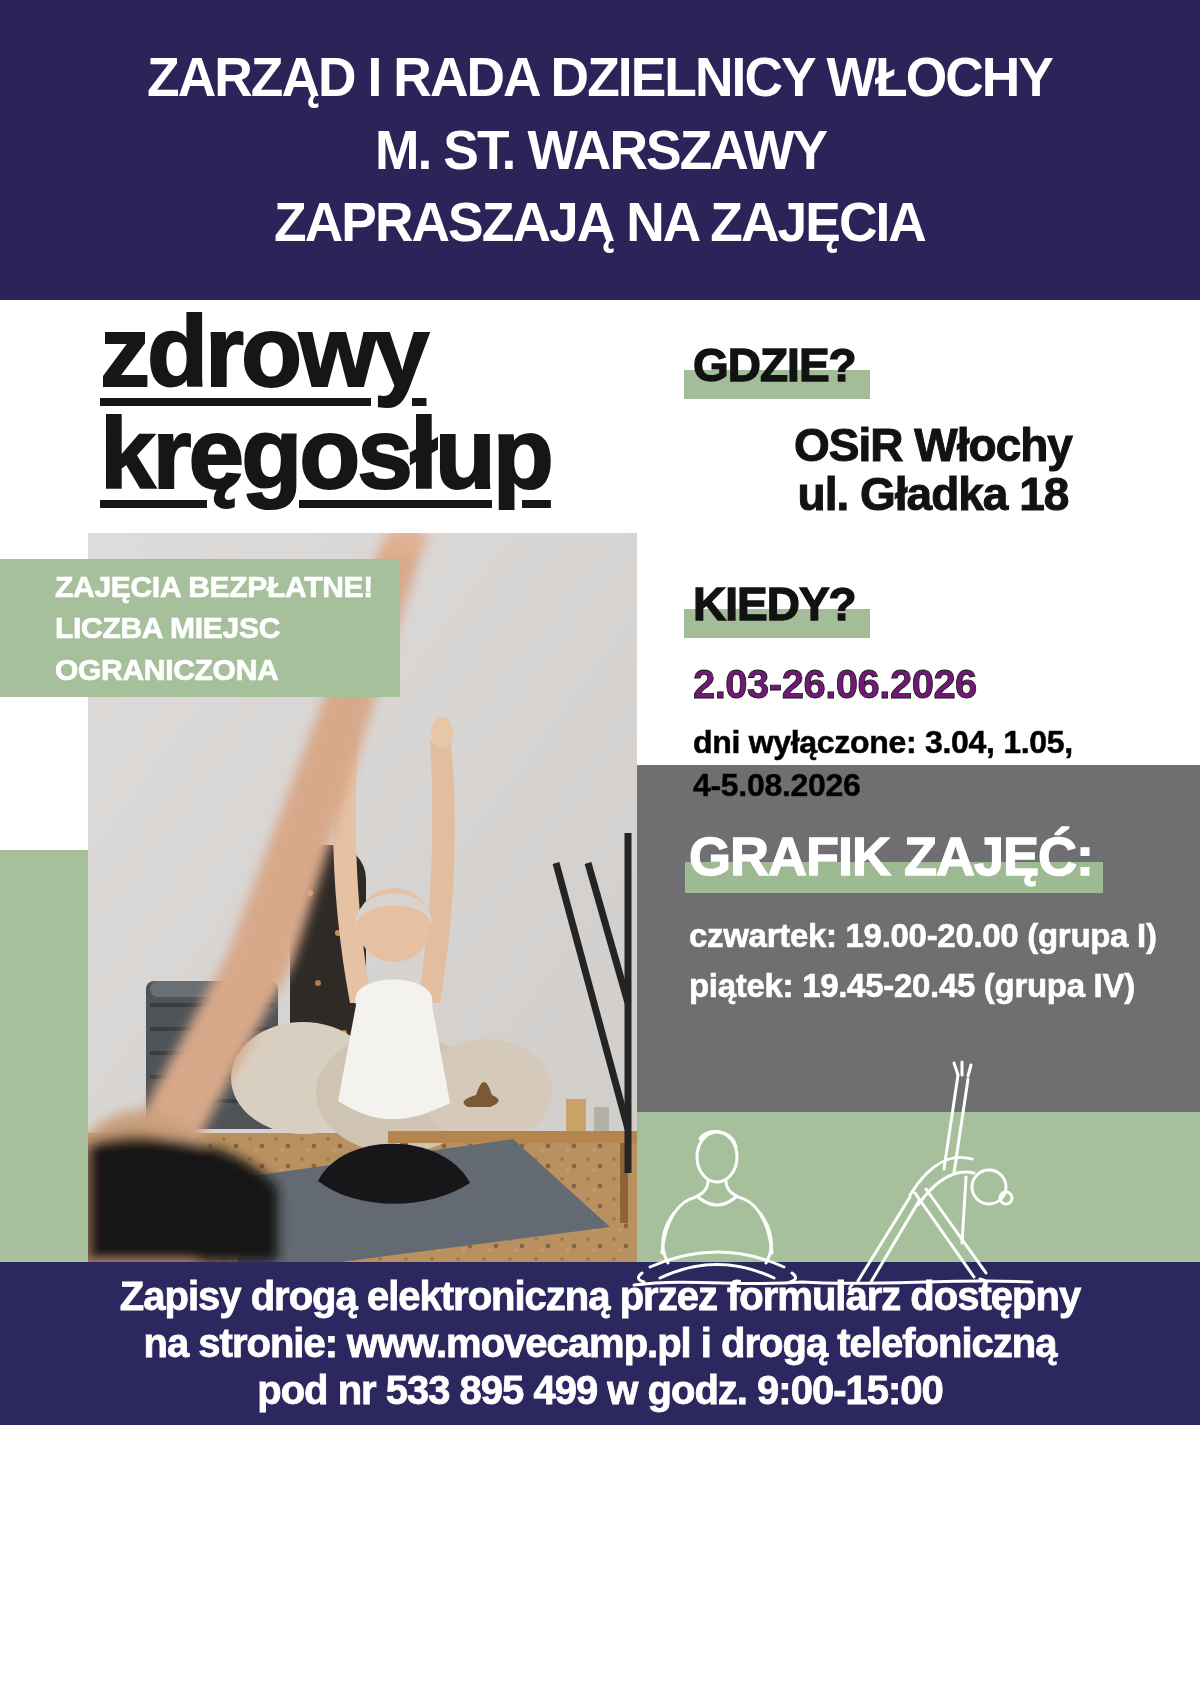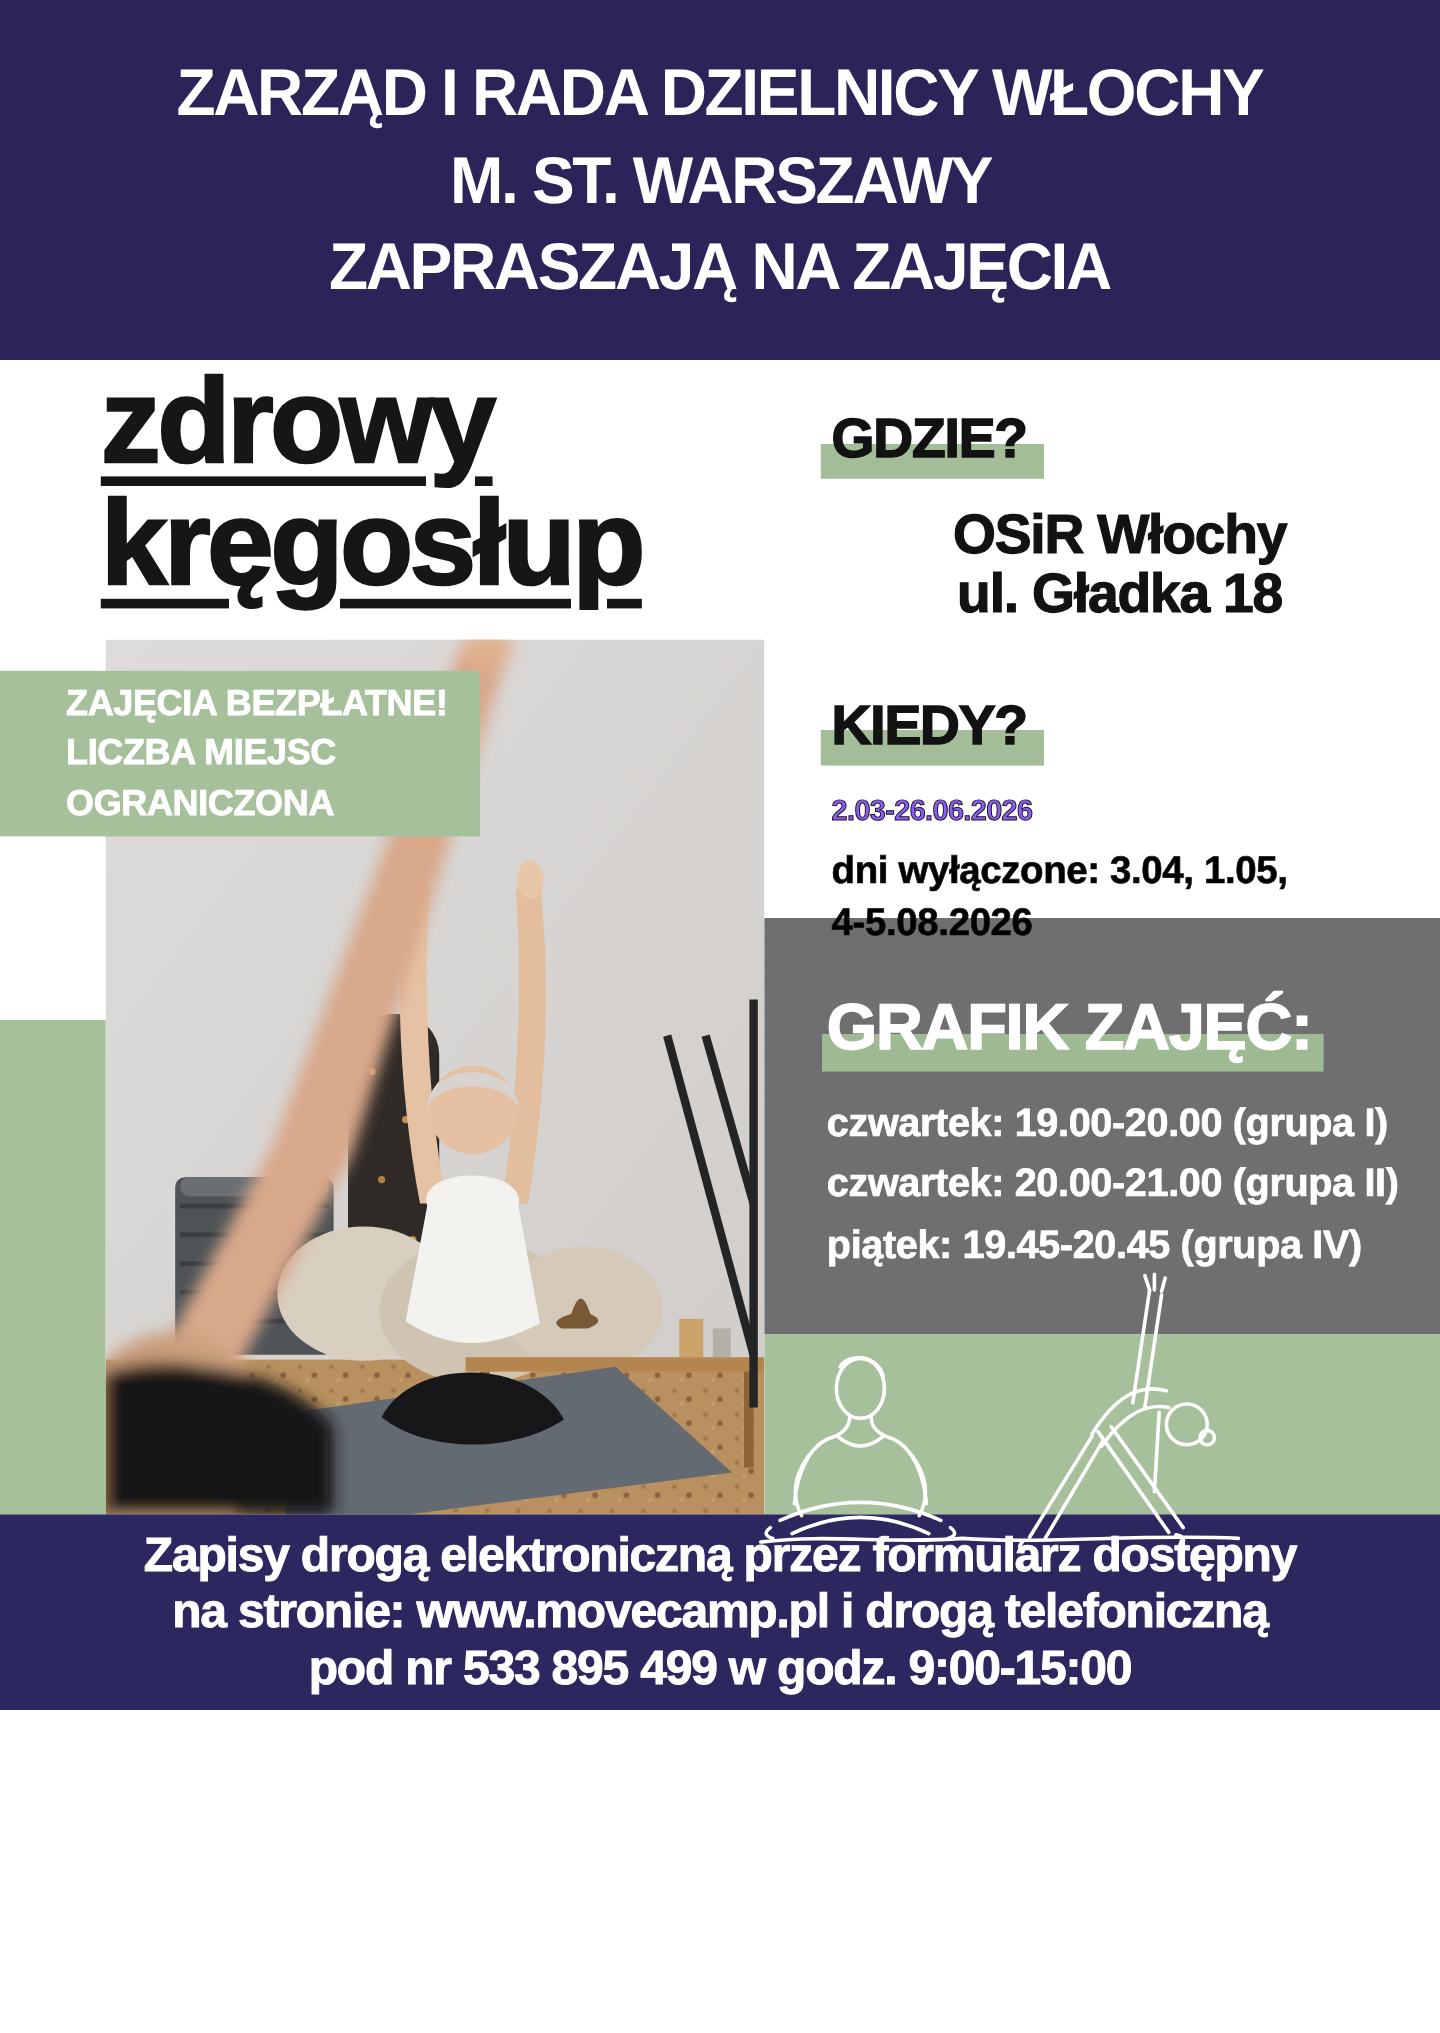--- a/index.html
+++ b/index.html
@@ -7,34 +7,34 @@
           font-family:"Liberation Sans",sans-serif;background:#ffffff;}
   .abs{position:absolute;}
 
   
   .header-band{left:0;top:0;width:1200px;height:300px;background:#2a2459;
                display:flex;flex-direction:column;justify-content:center;align-items:center;z-index:1;}
   .header-line{color:#ffffff;font-weight:800;font-size:55px;line-height:1.32;
                letter-spacing:-2px;transform:scaleX(.97);white-space:nowrap;}
 
   
-  .title-block{left:84px;top:300px;z-index:2;}
+  .title-block{left:100px;top:300px;z-index:2;}
   .title-line{font-size:100px;font-weight:900;color:#161616;letter-spacing:-3px;
               line-height:1.02;width:fit-content;text-decoration:underline;
               text-decoration-thickness:8px;text-underline-offset:12px;-webkit-text-stroke:2px #161616;}
 
   
   .right-col{left:693px;top:338px;width:480px;z-index:2;}
   .q-head{font-size:46px;font-weight:900;color:#121212;letter-spacing:-1px;width:fit-content;
           background:linear-gradient(to bottom,transparent 52%,#a2bd97 52%);
           padding:0 14px 7px 9px;margin-left:-9px;-webkit-text-stroke:1.3px #121212;}
   .addr{font-size:46px;font-weight:700;color:#121212;letter-spacing:-1px;line-height:1.07;
         margin-top:22px;text-align:center;-webkit-text-stroke:1px #121212;}
   .kiedy{margin-top:58px;}
-  .date-main{font-size:24px;font-weight:700;color:#8b5cf6;margin-top:24px;letter-spacing:-.5px;-webkit-text-stroke:.8px #131313;}
+  .date-main{font-size:40px;font-weight:700;color:#701a75;margin-top:24px;letter-spacing:-.5px;-webkit-text-stroke:.8px #131313;}
   .date-sub{font-size:32px;font-weight:700;color:#000000;margin-top:14px;letter-spacing:-.3px;line-height:1.32;-webkit-text-stroke:.6px #131313;}
 
   
   .photo{left:88px;top:533px;width:549px;height:729px;z-index:1;}
 
   
   .free-box{left:0;top:559px;width:400px;height:138px;background:#a6c09b;z-index:3;
             display:flex;flex-direction:column;justify-content:center;padding-left:55px;box-sizing:border-box;}
   .free-line{color:#ffffff;font-size:30px;font-weight:800;line-height:1.38;letter-spacing:-.3px;-webkit-text-stroke:.7px #fff;}
 
@@ -177,21 +177,20 @@
     <div class="free-line">LICZBA MIEJSC</div>
     <div class="free-line">OGRANICZONA</div>
   </div>
 
   <div class="abs left-green"></div>
 
   <div class="abs gray-box">
     <div class="grafik-head">GRAFIK ZAJĘĆ:</div>
     <div class="sched">
       <div class="sched-line">czwartek: 19.00-20.00 (grupa I)</div>
-      <div class="sched-line">czwartek: 20.00-21.00 (grupa II)</div>
       <div class="sched-line">piątek: 19.45-20.45 (grupa IV)</div>
     </div>
   </div>
 
   <div class="abs green-panel"></div>
 
   <svg class="abs lineart" viewBox="0 0 436 256">
     <g fill="none" stroke="#ffffff" stroke-width="3" stroke-linecap="round" stroke-linejoin="round">
       <path d="M22,250 C80,243 130,252 190,247 C260,252 340,243 420,247"></path>
 

